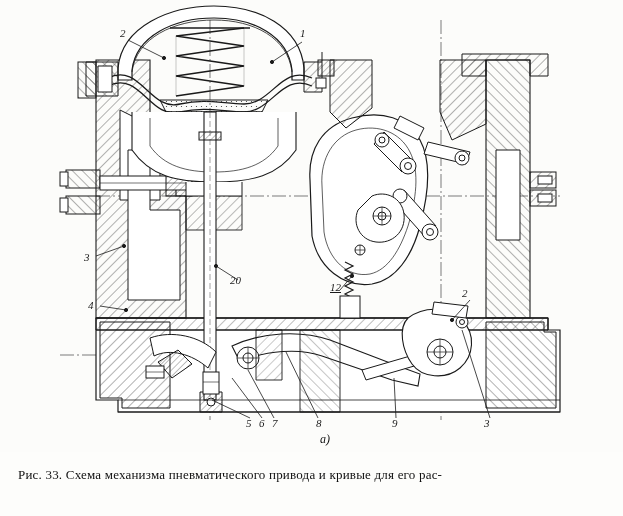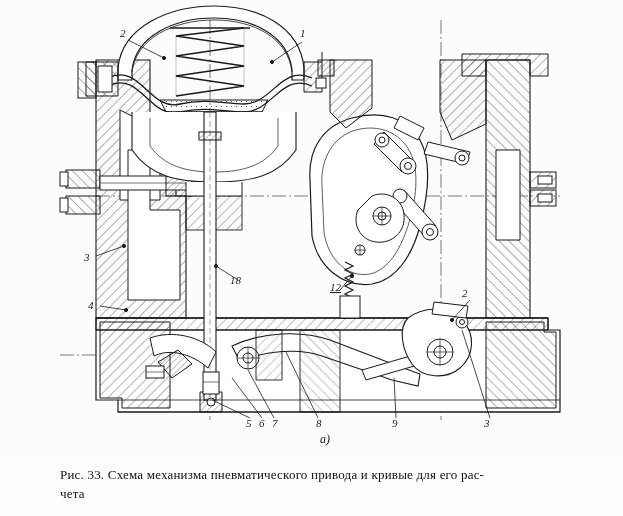--- a/index.html
+++ b/index.html
@@ -50,21 +50,20 @@
     top: 466px;
     width: 590px;
     font-family: "Liberation Serif", serif;
     font-size: 13px;
     color: #101010;
     line-height: 1.45;
     letter-spacing: 0.2px;
   }
   #caption .cap-line {
     display: block;
-    margin-left: 42px;
   }
 </style>
 </head>
 <body>
 
 <div id="page">
 
   <div id="figure-area">
     <svg id="figure-svg" width="623" height="452" viewBox="0 0 623 452">
       <defs>
@@ -265,32 +264,31 @@
           <circle cx="352" cy="276" r="1.6"></circle>
           <circle cx="452" cy="320" r="1.6"></circle>
           <circle cx="126" cy="310" r="1.6"></circle>
         </g>
       </g>
       </svg>
 
       <div class="callout" style="left:120px; top:28px;">2</div>
       <div class="callout" style="left:300px; top:28px;">1</div>
       <div class="callout" style="left:84px;  top:252px;">3</div>
-      <div class="callout" style="left:230px; top:275px;">18</div>
+      <div class="callout" style="left:230px; top:275px;">20</div>
       <div class="callout" style="left:330px; top:282px;text-decoration:underline;">12</div>
       <div class="callout" style="left:462px; top:288px;">2</div>
       <div class="callout" style="left:88px;  top:300px;">4</div>
       <div class="callout" style="left:246px; top:418px;">5</div>
       <div class="callout" style="left:259px; top:418px;">6</div>
       <div class="callout" style="left:272px; top:418px;">7</div>
       <div class="callout" style="left:316px; top:418px;">8</div>
       <div class="callout" style="left:392px; top:418px;">9</div>
       <div class="callout" style="left:484px; top:418px;">3</div>
 
       <div class="sublabel" style="left:320px; top:432px;">а)</div>
     </div>
 
   <div id="caption">
     <span class="cap-line">Рис. 33. Схема механизма пневматического привода и кривые для его рас-</span>
-    <span class="cap-line">чета</span>
   </div>
 
 </div>
 
 </body></html>

